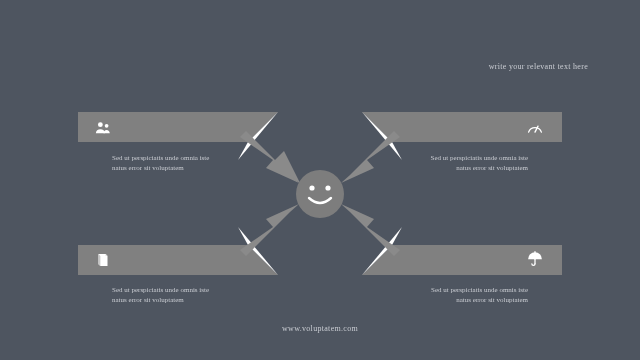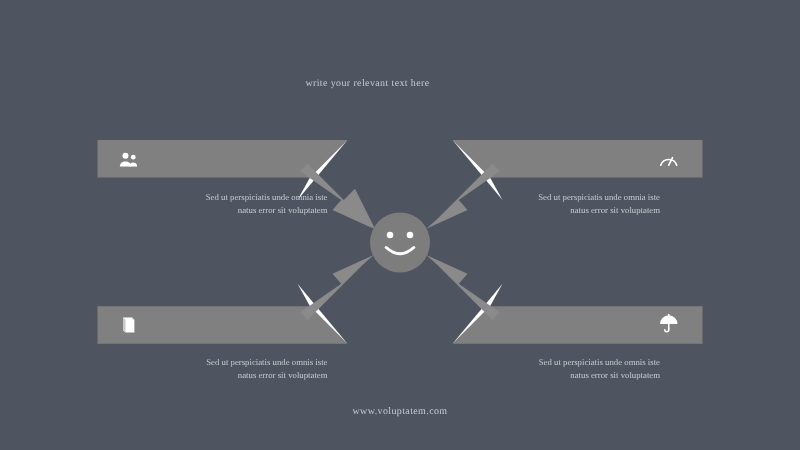--- a/index.html
+++ b/index.html
@@ -19,21 +19,21 @@
     background: #4e5560;
     overflow: hidden;
   }
 
   
   .slide-title {
     position: absolute;
     top: 62px;
     left: 0;
     width: 588px;
-    text-align: center;
+    text-align: right;
     color: #c9ccd2;
     font-size: 8px;
     letter-spacing: 0.3px;
   }
   .slide-footer {
     position: absolute;
     top: 324px;
     left: 0;
     width: 640px;
     text-align: center;
@@ -66,21 +66,21 @@
   #icon-umbrella { left: 526px; top: 250px; }
 
   
   .caption {
     position: absolute;
     color: #c9ccd2;
     font-size: 7px;
     line-height: 10px;
     width: 150px;
   }
-  .caption .line { display: block; white-space: nowrap; text-align: right; }
+  .caption .line { display: block; white-space: nowrap; }
   .cap-left  { text-align: left;  }
   .cap-right { text-align: right; }
 
   #caption-tl { left: 112px; top: 153px; }
   #caption-tr { left: 378px; top: 153px; }
   #caption-bl { left: 112px; top: 285px; }
   #caption-br { left: 378px; top: 285px; }
 </style>
 </head>
 <body>

